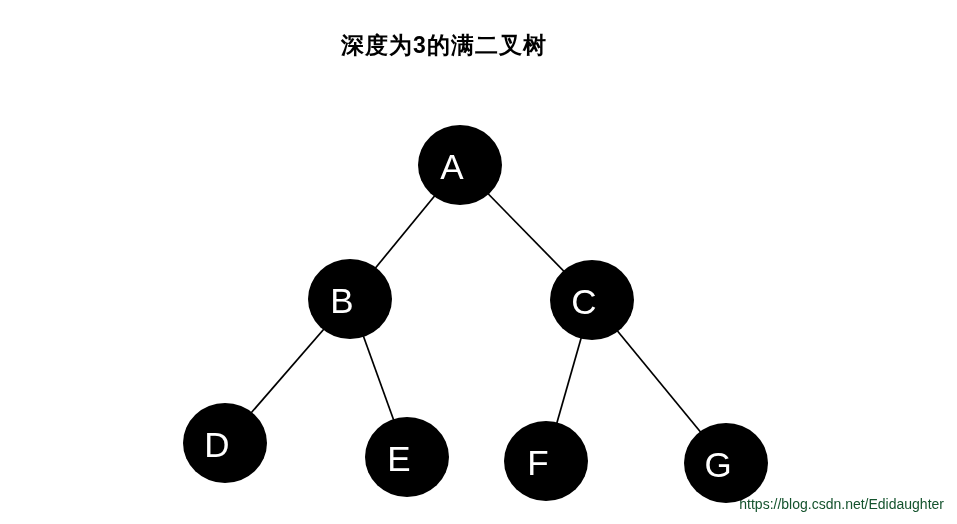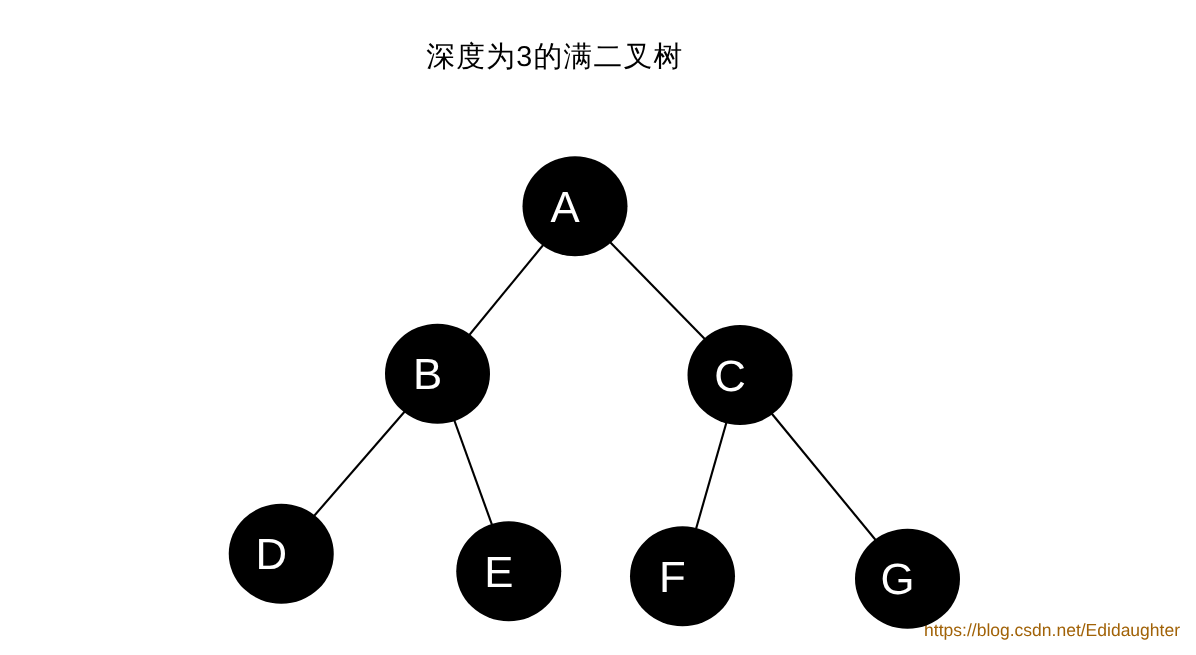--- a/index.html
+++ b/index.html
@@ -15,21 +15,21 @@
     overflow: hidden;
     font-family: "Liberation Sans", "DejaVu Sans", sans-serif;
   }
   .diagram-title {
     position: absolute;
     left: 0;
     top: 30px;
     width: 888px;
     text-align: center;
     font-size: 23px;
-    font-weight: normal;
+    font-weight: bold;
     color: #000000;
     letter-spacing: 1px;
     z-index: 1;
   }
   .watermark {
     position: absolute;
     right: 13px;
     top: 496px;
     font-size: 14px;
     color: #dedede;
@@ -44,21 +44,21 @@
   .node-label {
     font-family: "Liberation Sans", "DejaVu Sans", sans-serif;
     font-size: 35px;
     font-weight: 400;
   }
 </style>
 </head>
 <body>
 
 <div id="canvas" style="background: rgb(255, 255, 255);">
-  <div class="watermark" style="color: #a16207;">https://blog.csdn.net/Edidaughter</div>
+  <div class="watermark" style="color: #14532d;">https://blog.csdn.net/Edidaughter</div>
   <div class="diagram-title" style="color: rgb(0, 0, 0);">深度为3的满二叉树</div>
   <svg class="tree-svg" width="957" height="524" viewBox="0 0 957 524">
       <line x1="460" y1="165" x2="350" y2="299" stroke="#000000" stroke-width="1.7"></line>
       <line x1="460" y1="165" x2="592" y2="300" stroke="#000000" stroke-width="1.7"></line>
       <line x1="350" y1="299" x2="225" y2="443" stroke="#000000" stroke-width="1.7"></line>
       <line x1="350" y1="299" x2="407" y2="457" stroke="#000000" stroke-width="1.7"></line>
       <line x1="592" y1="300" x2="546" y2="461" stroke="#000000" stroke-width="1.7"></line>
       <line x1="592" y1="300" x2="726" y2="463" stroke="#000000" stroke-width="1.7"></line>
       <g>
         <ellipse cx="460" cy="165" rx="42" ry="40" fill="#000000"></ellipse>

